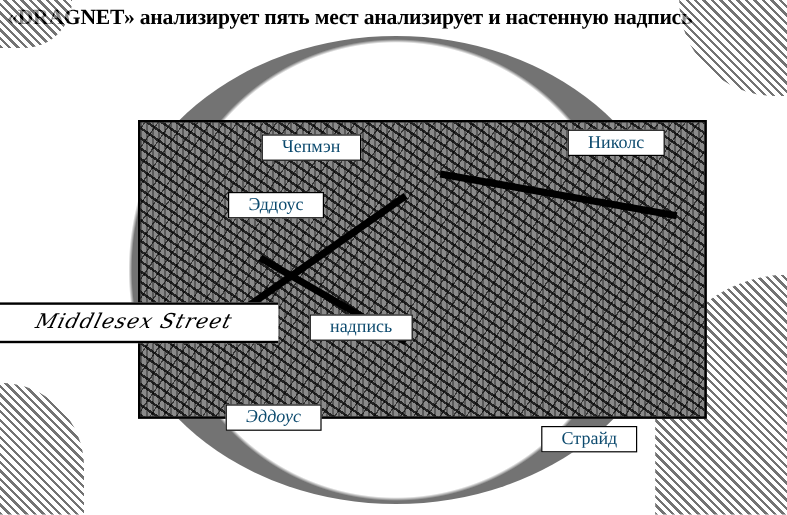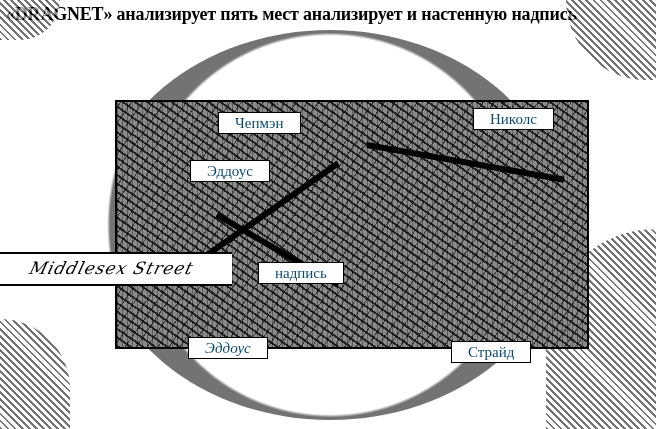--- a/index.html
+++ b/index.html
@@ -70,13 +70,13 @@
 
 <div class="scroll">
   <span class="scroll-text">Middlesex Street</span>
 </div>
 
 <div class="label" style="left:218px;top:112px;">Чепмэн</div>
 <div class="label" style="left:473px;top:108px;">Николс</div>
 <div class="label" style="left:190px;top:160px;">Эддоус</div>
 <div class="label" style="left:258px;top:262px;">надпись</div>
 <div class="label" style="left:188px;top:337px;font-style:italic;">Эддоус</div>
-<div class="label" style="left:451px;top:341px;">Страйд</div>
+<div class="label" style="left:451px;top:355px;">Страйд</div>
 
 </body></html>

